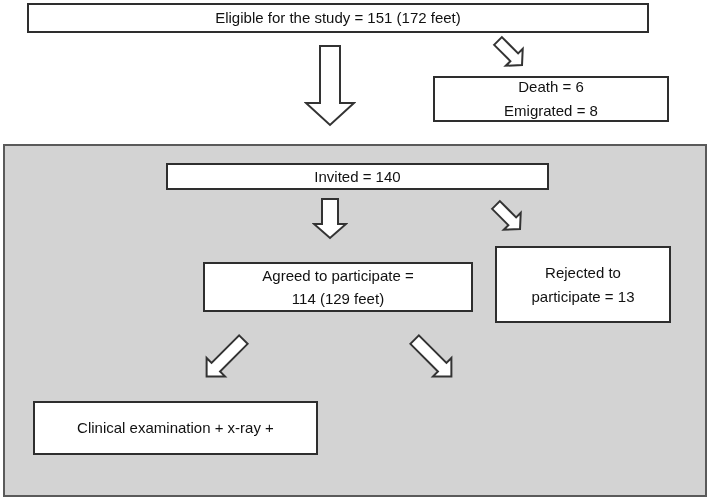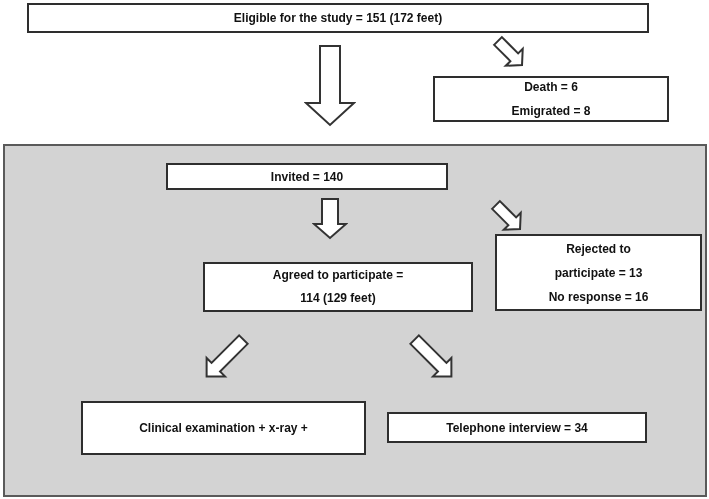--- a/index.html
+++ b/index.html
@@ -26,32 +26,32 @@
     position: absolute;
     background: #ffffff;
     border: 2px solid #2e2e2e;
     box-sizing: border-box;
     display: flex;
     flex-direction: column;
     justify-content: center;
     align-items: center;
     text-align: center;
     color: #111111;
-    font-weight: 700;
-    font-size: 12px;
+    font-weight: 400;
+    font-size: 15px;
     line-height: 24px;
   }
   .fbox .bline { white-space: nowrap; }
 
   #box-eligible  { left: 27px;  top: 3px;   width: 622px; height: 30px; }
   #box-death     { left: 433px; top: 76px;  width: 236px; height: 46px; line-height: 24px; }
-  #box-invited   { left: 166px; top: 163px; width: 282px; height: 27px; }
-  #box-rejected  { left: 495px; top: 234px; width: 207px; height: 77px; line-height: 24px; }
+  #box-invited   { left: 166px; top: 163px; width: 383px; height: 27px; }
+  #box-rejected  { left: 495px; top: 246px; width: 176px; height: 77px; line-height: 24px; }
   #box-agreed    { left: 203px; top: 262px; width: 270px; height: 50px; line-height: 23px; }
-  #box-clinical  { left: 33px;  top: 401px; width: 285px; height: 54px; line-height: 24px; margin-left: 48px; }
+  #box-clinical  { left: 33px;  top: 401px; width: 285px; height: 54px; line-height: 24px; }
   #box-telephone { left: 387px; top: 412px; width: 260px; height: 31px; }
 
   .arrow { position: absolute; }
   #arrow-eligible-to-invited { left: 304px; top: 45px; }
   #arrow-eligible-to-death   { left: 490px; top: 33px; }
   #arrow-invited-to-agreed   { left: 312px; top: 198px; }
   #arrow-invited-to-rejected { left: 488px; top: 197px; }
   #arrow-agreed-to-clinical  { left: 193px; top: 326px; }
   #arrow-agreed-to-telephone { left: 401px; top: 326px; }
 </style>
@@ -91,21 +91,20 @@
 
   <svg class="arrow" id="arrow-invited-to-rejected" width="40" height="40" viewBox="0 0 40 40">
     <g transform="rotate(-45 20 20)">
       <polygon points="14.5,3 25.5,3 25.5,26 32,26 20,37 8,26 14.5,26" fill="#ffffff" stroke="#333333" stroke-width="2" stroke-linejoin="miter"></polygon>
     </g>
   </svg>
 
   <div class="fbox" id="box-rejected">
     <div class="bline">Rejected to</div>
     <div class="bline">participate = 13</div>
-    <div class="bline">No response = 16</div>
   </div>
 
   <div class="fbox" id="box-agreed">
     <div class="bline">Agreed to participate =</div>
     <div class="bline">114 (129 feet)</div>
   </div>
 
   <svg class="arrow" id="arrow-agreed-to-clinical" width="64" height="64" viewBox="0 0 64 64">
     <g transform="rotate(45 32 32)">
       <polygon points="26,6 38,6 38,45 45,45 32,58 19,45 26,45" fill="#ffffff" stroke="#333333" stroke-width="2" stroke-linejoin="miter"></polygon>
@@ -115,17 +114,14 @@
   <svg class="arrow" id="arrow-agreed-to-telephone" width="64" height="64" viewBox="0 0 64 64">
     <g transform="rotate(-45 32 32)">
       <polygon points="26,6 38,6 38,45 45,45 32,58 19,45 26,45" fill="#ffffff" stroke="#333333" stroke-width="2" stroke-linejoin="miter"></polygon>
     </g>
   </svg>
 
   <div class="fbox" id="box-clinical">
     <div class="bline">Clinical examination + x-ray +</div>
   </div>
 
-  <div class="fbox" id="box-telephone">
-    <div class="bline">Telephone interview = 34</div>
-  </div>
 
 </div>
 
 </body></html>

